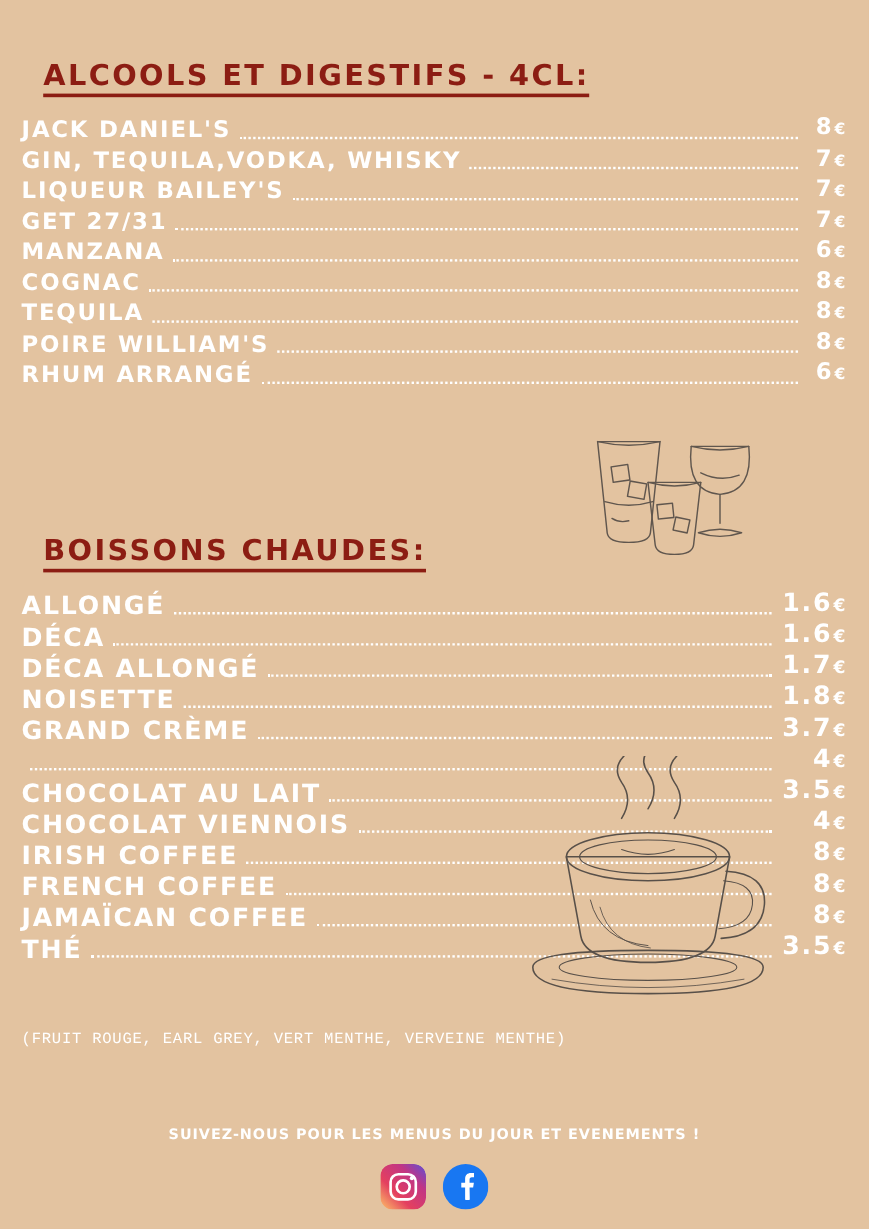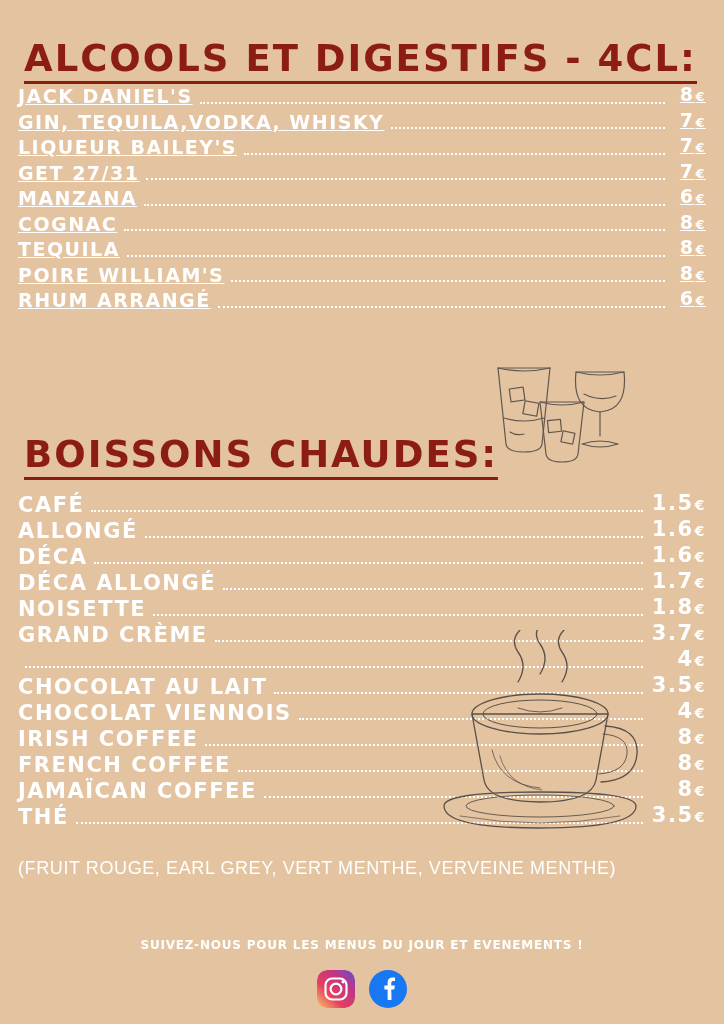--- a/index.html
+++ b/index.html
@@ -18,23 +18,23 @@
     height: 1024px;
     position: relative;
     padding: 0 18px;
   }
 
   
   .section-title {
     color: #8c1d13;
     font-family: "DejaVu Sans", sans-serif;
     font-weight: bold;
-    font-size: 37px;
+    font-size: 24px;
     letter-spacing: 2px;
-    margin: 0;
+    margin: 12px;
     padding: 0;
     display: inline-block;
     border-bottom: 3px solid #8c1d13;
     line-height: 1.15;
     white-space: nowrap;
   }
   #title-alcools { position: absolute; left: 24px; top: 38px; }
   #title-chaudes { position: absolute; left: 24px; top: 434px; }
 
   
@@ -57,23 +57,22 @@
     height: 1px;
     min-width: 10px;
   }
   .price { flex: 0 0 auto; text-align: right; }
   .price .cur { font-size: 0.68em; margin-left: 1px; }
 
   
   #list-alcools {
     position: absolute;
     left: 18px;
-    top: 84px;
+    top: 96px;
     width: 688px;
-    text-decoration: underline;
   }
   #list-alcools .menu-item {
     font-size: 19px;
     line-height: 25.5px;
     height: 25.5px;
   }
   #list-alcools .price { font-size: 19px; min-width: 34px; }
 
   
   #list-chaudes {
@@ -86,22 +85,22 @@
     font-size: 21px;
     line-height: 26px;
     height: 26px;
   }
   #list-chaudes .price { font-size: 21px; min-width: 56px; }
 
   .sub-note {
     position: absolute;
     left: 18px;
     top: 858px;
-    font-family: Liberation Sans, sans-serif;
-    font-size: 18px;
+    font-family: Liberation Mono, monospace;
+    font-size: 13px;
     letter-spacing: 0.6px;
     color: #ffffff;
   }
 
   
   .illus { position: absolute; pointer-events: none; }
   #illus-glasses { left: 484px; top: 358px; width: 160px; height: 110px; opacity: .85; }
   #illus-cup { left: 400px; top: 630px; width: 300px; height: 215px; opacity: .9; }
 
   
@@ -202,25 +201,20 @@
         <path d="M56 44 Q78 50 100 44"></path>
         <rect x="64" y="62" width="13" height="12" transform="rotate(-6 70 68)"></rect>
         <rect x="78" y="74" width="12" height="11" transform="rotate(12 84 79)"></rect>
       </g>
     </svg>
   </div>
 
   <h1 class="section-title" id="title-chaudes">BOISSONS CHAUDES:</h1>
 
   <ul class="menu-list" id="list-chaudes">
-      <li class="menu-item">
-        <span class="item-name">CAFÉ</span>
-        <span class="dots"></span>
-        <span class="price"><span>1.5</span><span class="cur">€</span></span>
-      </li>
       <li class="menu-item">
         <span class="item-name">ALLONGÉ</span>
         <span class="dots"></span>
         <span class="price"><span>1.6</span><span class="cur">€</span></span>
       </li>
       <li class="menu-item">
         <span class="item-name">DÉCA</span>
         <span class="dots"></span>
         <span class="price"><span>1.6</span><span class="cur">€</span></span>
       </li>

